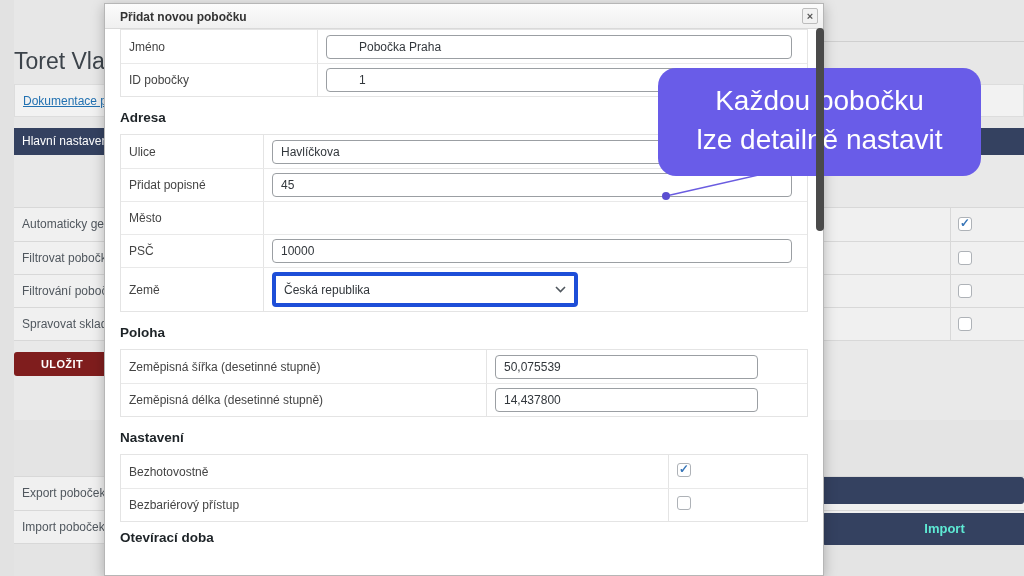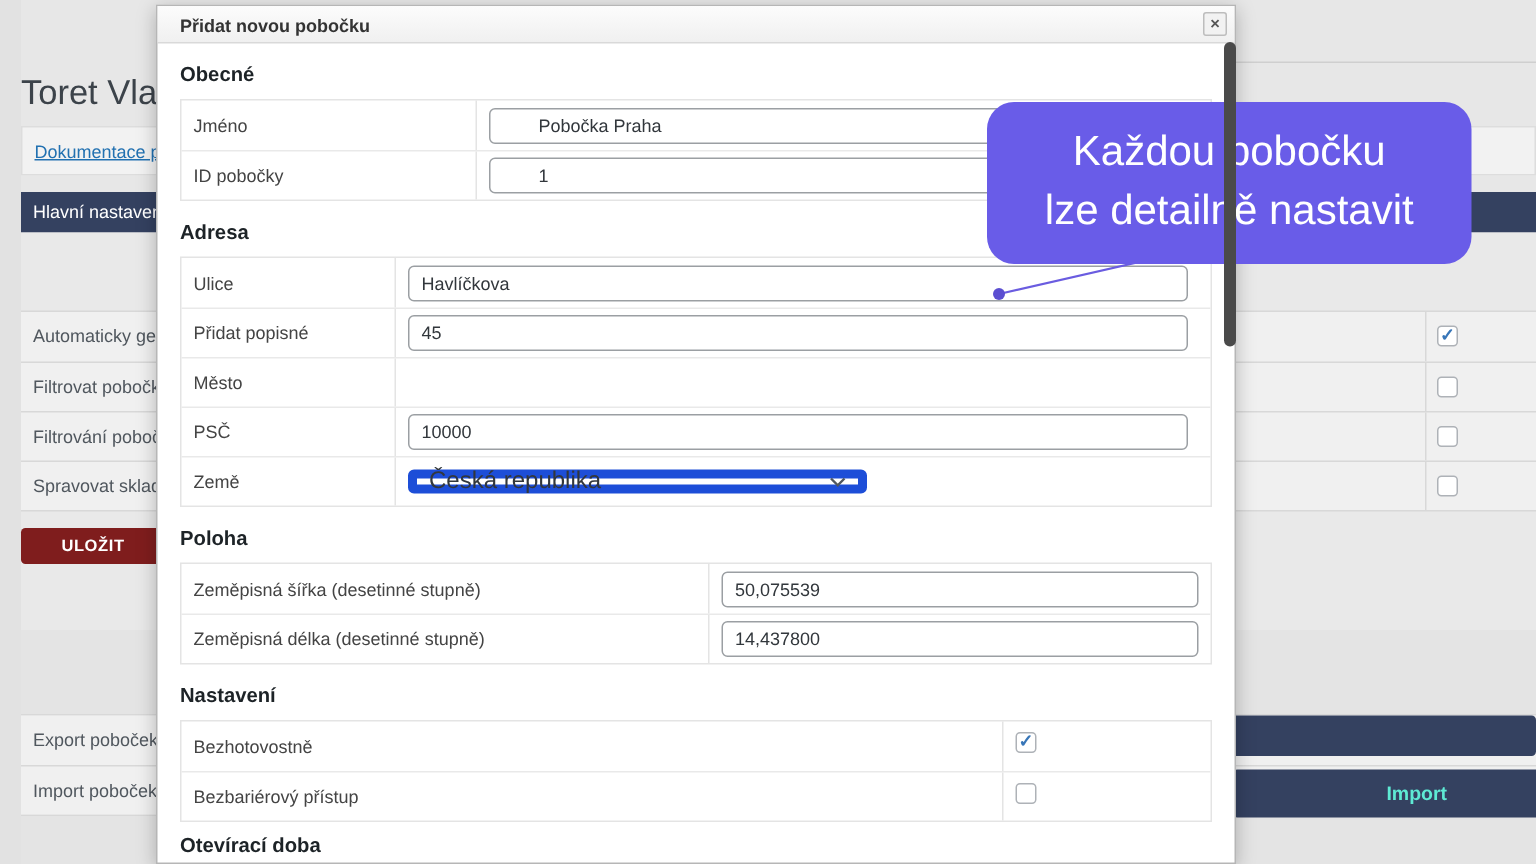--- a/index.html
+++ b/index.html
@@ -50,22 +50,22 @@
   .frow:first-child { border-top:none; }
   .flabel { font-size:12px; color:#444; padding-left:8px; border-right:1px solid #e4e4e4; align-self:stretch; display:flex; align-items:center; }
   .t-general .flabel { width:197px; }
   .t-address .flabel { width:143px; }
   .t-location .flabel { width:366px; }
   .t-settings .flabel { width:548px; }
   .fcell { flex:1; padding:4px 8px; }
   .finput { height:24px; border:1px solid #9b9fa3; border-radius:4px; padding:0 8px; font-size:12px; color:#32373c; font-family:"Liberation Sans", sans-serif; background:#fff; }
   .w-general { width:466px;padding-left:32px; }
   .w-address { width:520px; }
-  .w-location { width:318px; }
-  .fselect { width:306px; height:16px; border:6px solid #1d4ed8; border-radius:4px; background:#fff; display:flex; align-items:center; justify-content:space-between; padding:0 8px; font-size:16px; color:#32373c; cursor:pointer; }
+  .w-location { width:263px; }
+  .fselect { width:306px; height:35px; border:4px solid #1d4ed8; border-radius:4px; background:#fff; display:flex; align-items:center; justify-content:space-between; padding:0 8px; font-size:12px; color:#32373c; cursor:pointer; }
   .fselect svg { flex:none; }
   .sec-partial { margin-top:8px; }
 
   
   .tooltip { position:absolute; left:658px; top:68px; width:323px; height:108px; background:#695ce8; border-radius:18px; z-index:20; color:#ffffff; text-align:center; padding-top:13px; }
   .tooltip .tl { font-size:28px; line-height:39px; white-space:nowrap; }
   .leader { position:absolute; left:655px; top:160px; width:140px; height:45px; z-index:15; pointer-events:none; }
   .scroll-thumb { position:absolute; left:816px; top:28px; width:8px; height:203px; background:#4a4a4a; border-radius:4px; z-index:30; cursor:pointer; }
 </style>
 </head>
@@ -125,21 +125,20 @@
   <div class="export-bar"></div>
   <div class="import-bar">Import</div>
 
   <div class="modal">
     <div class="modal-header">
       <span class="modal-title">Přidat novou pobočku</span>
       <span class="modal-close">×</span>
     </div>
     <div class="modal-body">
 
-      <div class="sec-title">Obecné</div>
       <div class="ftable t-general">
         <div class="frow">
           <div class="flabel">Jméno</div>
           <div class="fcell"><input class="finput w-general" value="Pobočka Praha" style=""></div>
         </div>
         <div class="frow">
           <div class="flabel">ID pobočky</div>
           <div class="fcell"><input class="finput w-general" value="1" style=""></div>
         </div>
       </div>

